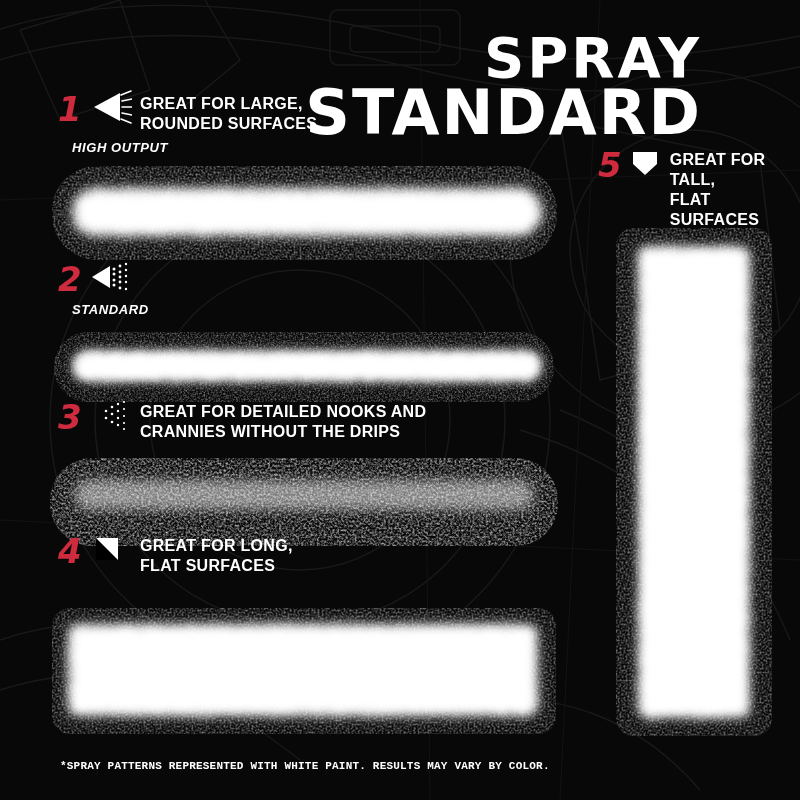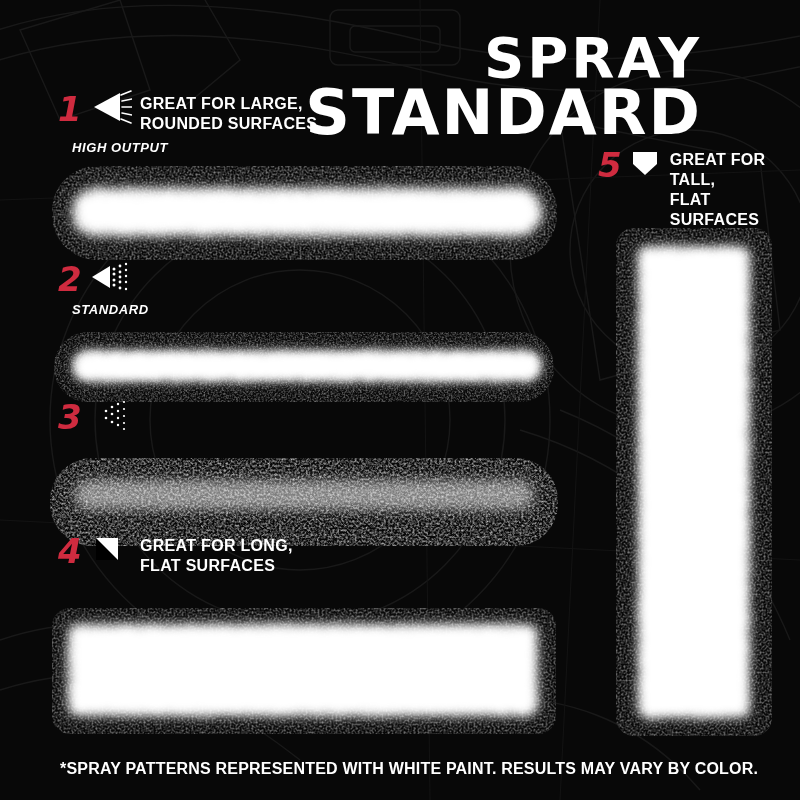--- a/index.html
+++ b/index.html
@@ -102,24 +102,24 @@
 
   
   .swatch {
     position: absolute;
   }
 
   .footnote {
     position: absolute;
     left: 60px;
     top: 760px;
-    font-size: 16px;
+    font-size: 11px;
     font-weight: 700;
     letter-spacing: 0.2px;
-    font-family: Liberation Sans, sans-serif;
+    font-family: Liberation Mono, monospace;
   }
 </style>
 </head>
 <body>
 
 <div id="page">
 
   <div class="bg-art">
     <svg width="800" height="800" viewBox="0 0 800 800" xmlns="http://www.w3.org/2000/svg">
       <g stroke="#2a2a2a" stroke-width="1.4" fill="none">
@@ -258,20 +258,22 @@
             <circle cx="28" cy="20" r="1.2"></circle>
               <circle cx="28" cy="27" r="1.2"></circle>
             <circle cx="34" cy="4" r="1.1"></circle>
               <circle cx="34" cy="11" r="1.1"></circle>
             <circle cx="34" cy="18" r="1.1"></circle>
               <circle cx="34" cy="25" r="1.1"></circle>
               <circle cx="34" cy="31" r="1.1"></circle>
           </g>
         </svg>
       </div>
+      <div class="desc">GREAT FOR DETAILED NOOKS AND
+CRANNIES WITHOUT THE DRIPS</div>
     </div>
   </div>
 
   <div class="swatch" style="left:44px; top:452px;">
     <svg width="520" height="100" viewBox="0 0 520 100">
       <defs>
         <filter id="grain3" x="-25%" y="-60%" width="150%" height="230%">
           <feTurbulence type="fractalNoise" baseFrequency="0.45" numOctaves="4" seed="27" result="t"></feTurbulence>
           <feColorMatrix in="t" type="matrix" values="0 0 0 0 1  0 0 0 0 1  0 0 0 0 1  1.4 0 0 0 -0.5" result="sp"></feColorMatrix>
           <feComposite in="sp" in2="SourceGraphic" operator="in"></feComposite>

